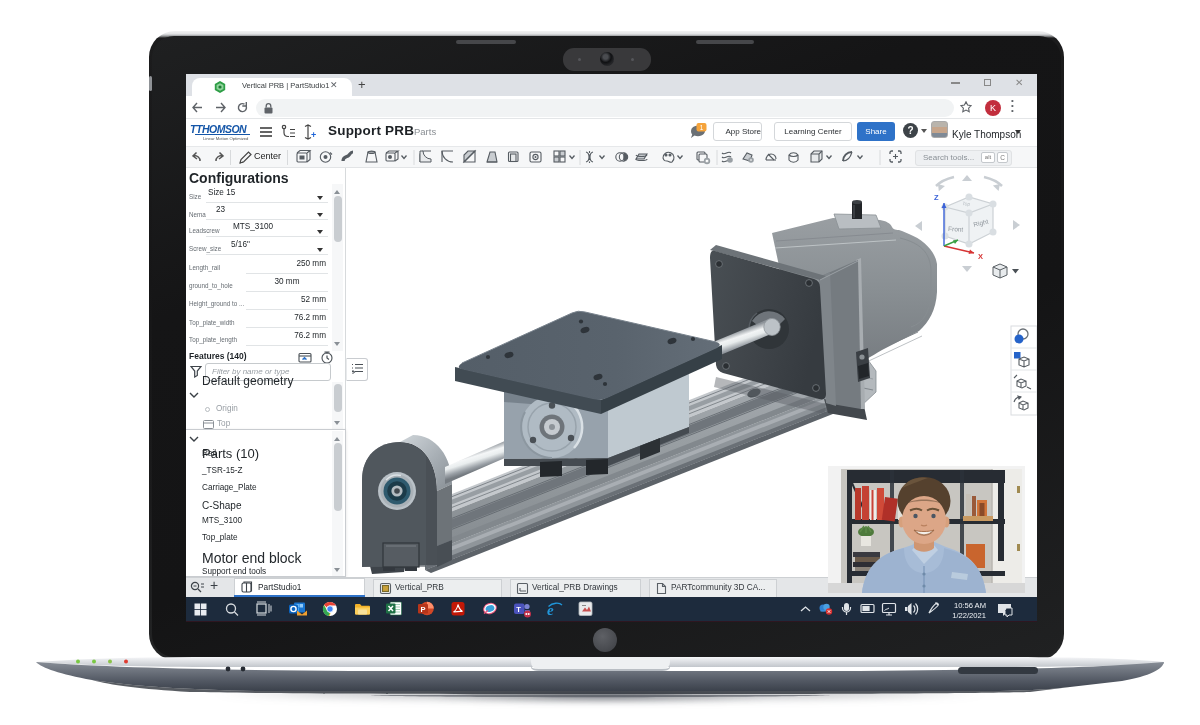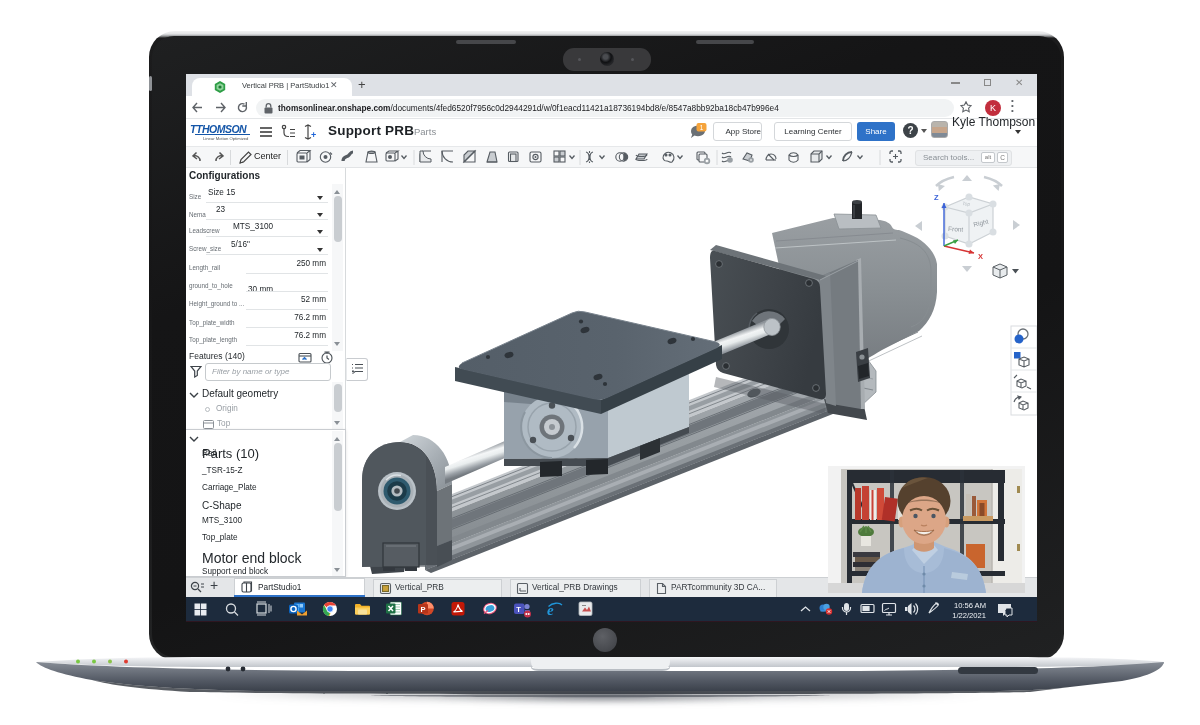--- a/index.html
+++ b/index.html
@@ -44,21 +44,20 @@
  <svg class="s" style="left:4px;top:26px" width="64" height="15" viewBox="0 0 64 15" fill="none" stroke="#5f6368" stroke-width="1.4">
       <path d="M12 7.5H3M7 3L3 7.5L7 12"></path>
       <path d="M26 7.5h9M31 3l4 4.5L31 12"></path>
       <path d="M54.5 4.2a4 4 0 1 0 1.6 1.8M56.3 2v4h-4"></path>
     </svg>
  <div class="s" style="left:70px;top:24.5px;width:698px;height:18px;border-radius:9px;background:#f1f3f4"></div>
  <svg class="s" style="left:78px;top:28.5px" width="9" height="11" viewBox="0 0 9 11">
       <rect x="0.5" y="4.5" width="8" height="6" rx="1" fill="#5f6368"></rect>
       <path d="M2.2 4.5V3a2.3 2.3 0 0 1 4.6 0v1.5" fill="none" stroke="#5f6368" stroke-width="1.3"></path>
     </svg>
- <div class="s" style="left:92px;top:27px;width:660px;height:14px;font-size:8.3px;line-height:14px;color:#202124;white-space:nowrap"><b style="font-weight:bold">thomsonlinear.onshape.com</b>/documents/4fed6520f7956c0d2944291d/w/0f1eacd11421a18736194bd8/e/8547a8bb92ba18cb47b996e4</div>
  <svg class="s" style="left:774px;top:27px" width="12" height="12" viewBox="0 0 12 12">
       <path d="M6 0.8l1.6 3.3 3.6.5-2.6 2.5.6 3.6L6 9l-3.2 1.7.6-3.6L.8 4.6l3.6-.5z" fill="none" stroke="#5f6368" stroke-width="1.1"></path>
     </svg>
  <div class="s" style="left:799px;top:25.5px;width:16px;height:16px;border-radius:50%;background:#c22e3d;color:#fff;font-size:9px;text-align:center;line-height:16px">K</div>
  <div class="s" style="left:825px;top:24px;color:#5f6368;font-size:8px;line-height:5px">•<br>•<br>•</div>
 
  <div class="s" style="left:0;top:45px;width:851px;height:28px;background:#fff;border-bottom:1px solid #e6e8ea"></div>
  <svg class="s" style="left:3px;top:48px" width="66" height="20" viewBox="0 0 66 20">
    <text x="1" y="11" font-family="Liberation Sans" font-size="10.5" font-weight="bold" font-style="italic" fill="#1556a8" letter-spacing="-0.5">T</text>
    <text x="7" y="11" font-family="Liberation Sans" font-size="10.5" font-weight="bold" font-style="italic" fill="#1556a8" letter-spacing="-0.5">THOMSON</text>
@@ -83,21 +82,21 @@
       <path d="M3 6a7 5.5 0 0 1 14 0 7 5.5 0 0 1 -10.5 4.5l-3.5 2.5 1.2-3.4A5.5 5.5 0 0 1 3 6z" fill="#6a7075" transform="translate(0,2)"></path>
       <rect x="8.5" y="0" width="10" height="8.5" rx="2" fill="#f5a33b"></rect>
       <text x="11.7" y="6.8" font-size="6.5" fill="#fff">1</text>
     </svg>
  <div class="s" style="left:527px;top:47.5px;width:49px;height:19px;border:1px solid #d4d7da;border-radius:3px;background:#fff;font-size:8px;line-height:17px;text-align:right;color:#2b2f33">App Store</div>
  <div class="s" style="left:588px;top:47.5px;width:78px;height:19px;border:1px solid #d4d7da;border-radius:3px;background:#fff;font-size:8px;line-height:17px;text-align:center;color:#2b2f33">Learning Center</div>
  <div class="s" style="left:671px;top:47.5px;width:38px;height:19px;border-radius:3px;background:#2e72c8;font-size:8px;line-height:19px;text-align:center;color:#fff">Share</div>
  <div class="s" style="left:717px;top:49px;width:15px;height:15px;border-radius:50%;background:#3d4348;color:#fff;font-size:10px;font-weight:bold;text-align:center;line-height:15px">?</div>
  <div class="s" style="left:735px;top:55px;width:0;height:0;border:3px solid transparent;border-top:4px solid #555"></div>
  <div class="s" style="left:745px;top:47px;width:17px;height:17px;border-radius:3px;background:linear-gradient(180deg,#b9b4ac 0 30%,#c6a58b 30% 70%,#7f8a96 70%);border:1px solid #aaa"></div>
- <div class="s" style="left:766px;top:41px;font-size:12px;color:#23272b">Kyle Thompson</div>
+ <div class="s" style="left:766px;top:55px;font-size:10px;color:#23272b">Kyle Thompson</div>
  <div class="s" style="left:829px;top:56px;width:0;height:0;border:3.5px solid transparent;border-top:4.5px solid #333"></div>
 
  <div class="s" style="left:0;top:73px;width:851px;height:21px;background:#f6f7f8;border-bottom:1px solid #e2e4e6"></div>
  <svg class="s" style="left:4px;top:75px" width="36" height="16" viewBox="0 0 36 16" fill="none" stroke="#555" stroke-width="1.5">
       <path d="M10 12 A6 5 0 0 0 3.5 6.5 M6.5 3.5 L3 7 L7 10"></path>
       <path d="M26 12 A6 5 0 0 1 32.5 6.5 M29.5 3.5 L33 7 L29 10"></path>
     </svg>
  <div class="s" style="left:44px;top:76px;width:1px;height:15px;background:#d8dadc"></div>
  <svg class="s" style="left:52px;top:75.5px" width="14" height="15" viewBox="0 0 14 15">
       <path d="M2 13l1-3.5 7.5-7.5 2.5 2.5-7.5 7.5z" fill="none" stroke="#444" stroke-width="1.2"></path>
@@ -222,73 +221,73 @@
       <path d="M228 3v15" stroke="#d8dadc" stroke-width="1"></path>
       <path d="M394 3v15" stroke="#d8dadc" stroke-width="1"></path>
       <path d="M531 3v15" stroke="#d8dadc" stroke-width="1"></path>
       <path d="M694 3v15" stroke="#d8dadc" stroke-width="1"></path>
     </svg>
  <div class="s" style="left:729px;top:75.5px;width:97px;height:16px;background:#eef0f2;border:1px solid #e0e2e4;border-radius:3px;font-size:8px;line-height:14px;color:#8a9096;padding-left:7px">Search tools...</div>
  <div class="s" style="left:795px;top:78px;width:14px;height:11px;border:1px solid #c4c8cc;border-radius:2px;background:#fff;font-size:6px;line-height:9px;text-align:center;color:#777">alt</div>
  <div class="s" style="left:811px;top:78px;width:11px;height:11px;border:1px solid #c4c8cc;border-radius:2px;background:#fff;font-size:6.5px;line-height:9px;text-align:center;color:#777">C</div>
 
  <div class="s" style="left:0;top:94px;width:160px;height:409px;background:#fff;border-right:1px solid #d7dadc"></div>
- <div class="s" style="left:3px;top:96px;font-size:10px;font-weight:bold;color:#1f2428">Configurations</div>
+ <div class="s" style="left:3px;top:96px;font-size:14px;font-weight:bold;color:#1f2428">Configurations</div>
 <div class="s" style="left:3px;top:119px;font-size:6.3px;color:#666c72">Size</div>
 <div class="s" style="left:22px;top:114px;font-size:8.2px;color:#1d2226">Size 15</div>
 <div class="s" style="left:131px;top:122px;width:0;height:0;border:3.5px solid transparent;border-top:4.5px solid #333"></div>
 <div class="s" style="left:20px;top:128px;width:122px;height:1px;background:#e1e4e6"></div>
 <div class="s" style="left:3px;top:137px;font-size:6.3px;color:#666c72">Nema</div>
 <div class="s" style="left:30px;top:131px;font-size:8.2px;color:#1d2226">23</div>
 <div class="s" style="left:131px;top:139px;width:0;height:0;border:3.5px solid transparent;border-top:4.5px solid #333"></div>
 <div class="s" style="left:20px;top:145px;width:122px;height:1px;background:#e1e4e6"></div>
 <div class="s" style="left:3px;top:153px;font-size:6.3px;color:#666c72">Leadscrew</div>
 <div class="s" style="left:47px;top:148px;font-size:8.2px;color:#1d2226">MTS_3100</div>
 <div class="s" style="left:131px;top:156px;width:0;height:0;border:3.5px solid transparent;border-top:4.5px solid #333"></div>
 <div class="s" style="left:20px;top:162px;width:122px;height:1px;background:#e1e4e6"></div>
 <div class="s" style="left:3px;top:171px;font-size:6.3px;color:#666c72">Screw_size</div>
 <div class="s" style="left:45px;top:166px;font-size:8.2px;color:#1d2226">5/16"</div>
 <div class="s" style="left:131px;top:174px;width:0;height:0;border:3.5px solid transparent;border-top:4.5px solid #333"></div>
 <div class="s" style="left:20px;top:180px;width:122px;height:1px;background:#e1e4e6"></div>
 <div class="s" style="left:3px;top:190px;font-size:6.3px;color:#666c72">Length_rail</div>
 <div class="s" style="left:62px;top:185px;width:78px;text-align:right;font-size:8.2px;color:#1d2226">250 mm</div>
 <div class="s" style="left:60px;top:199px;width:82px;height:1px;background:#e1e4e6"></div>
 <div class="s" style="left:3px;top:208px;font-size:6.3px;color:#666c72">ground_to_hole</div>
-<div class="s" style="left:62px;top:211px;width:78px;text-align:left;font-size:8.2px;color:#1d2226">30 mm</div>
+<div class="s" style="left:62px;top:203px;width:78px;text-align:center;font-size:8.2px;color:#1d2226">30 mm</div>
 <div class="s" style="left:60px;top:217px;width:82px;height:1px;background:#e1e4e6"></div>
 <div class="s" style="left:3px;top:226px;font-size:6.3px;color:#666c72">Height_ground to ...</div>
 <div class="s" style="left:62px;top:221px;width:78px;text-align:right;font-size:8.2px;color:#1d2226">52 mm</div>
 <div class="s" style="left:60px;top:235px;width:82px;height:1px;background:#e1e4e6"></div>
 <div class="s" style="left:3px;top:245px;font-size:6.3px;color:#666c72">Top_plate_width</div>
 <div class="s" style="left:62px;top:239px;width:78px;text-align:right;font-size:8.2px;color:#1d2226">76.2 mm</div>
 <div class="s" style="left:60px;top:253px;width:82px;height:1px;background:#e1e4e6"></div>
 <div class="s" style="left:3px;top:262px;font-size:6.3px;color:#666c72">Top_plate_length</div>
 <div class="s" style="left:62px;top:257px;width:78px;text-align:right;font-size:8.2px;color:#1d2226">76.2 mm</div>
 <div class="s" style="left:60px;top:271px;width:82px;height:1px;background:#e1e4e6"></div>
 
  <div class="s" style="left:146px;top:110px;width:11px;height:167px;background:#f6f7f8"></div>
  <div class="s" style="left:148px;top:113px;width:0;height:0;border:3.5px solid transparent;border-bottom:4.5px solid #8a9096"></div>
  <div class="s" style="left:147.5px;top:122px;width:8px;height:46px;background:#c9cdd1;border-radius:4px"></div>
  <div class="s" style="left:148px;top:268px;width:0;height:0;border:3.5px solid transparent;border-top:4.5px solid #8a9096"></div>
- <div class="s" style="left:3px;top:277px;font-size:8.5px;font-weight:normal;color:#1f2428">Features (140)</div>
+ <div class="s" style="left:3px;top:277px;font-size:8.5px;font-weight:bold;color:#1f2428">Features (140)</div>
  <svg class="s" style="left:112px;top:277px" width="40" height="13" viewBox="0 0 40 13" fill="none" stroke="#4a5056" stroke-width="1.1">
       <rect x="1" y="2.5" width="12" height="8.5" rx="1"></rect>
       <path d="M1 5h12"></path>
       <path d="M4.5 8.5l2-2 2 2" fill="#2e72c8" stroke="#2e72c8"></path>
       <circle cx="29" cy="7" r="5"></circle>
       <path d="M29 4.5V7l2 1.5M26.5 1.2h5M29 1.2v1.6" stroke-width="1.2"></path>
     </svg>
  <svg class="s" style="left:4px;top:291px" width="12" height="13" viewBox="0 0 12 13" fill="none" stroke="#3e444a" stroke-width="1.2">
       <path d="M1 1.5h10L7.3 6v4.5L4.7 12V6z"></path>
     </svg>
  <div class="s" style="left:19px;top:289px;width:126px;height:18px;border:1px solid #c6cacd;border-radius:3px;background:#fff;font-size:8px;font-style:italic;line-height:16px;color:#9aa0a6;padding-left:6px">Filter by name or type</div>
  <svg class="s" style="left:3px;top:317px" width="10" height="8" viewBox="0 0 10 8">
       <path d="M1 2l4 4 4-4" fill="none" stroke="#3a4046" stroke-width="1.4"></path>
     </svg>
- <div class="s" style="left:16px;top:314px;font-size:10px;color:#23282c">Default geometry</div>
+ <div class="s" style="left:16px;top:300px;font-size:12px;color:#23282c">Default geometry</div>
  <div class="s" style="left:19px;top:333px;width:5px;height:5px;border:1.3px solid #b7bcc0;border-radius:50%"></div>
  <div class="s" style="left:30px;top:330px;font-size:8.2px;color:#989ea4">Origin</div>
  <svg class="s" style="left:17px;top:346px" width="11" height="9" viewBox="0 0 11 9" fill="none" stroke="#8a9096" stroke-width="1">
       <rect x="0.5" y="0.5" width="10" height="8" rx="1"></rect>
       <path d="M0.5 3h10"></path>
     </svg>
  <div class="s" style="left:31px;top:345px;font-size:8.2px;color:#989ea4">Top</div>
  <div class="s" style="left:146px;top:308px;width:11px;height:47px;background:#f6f7f8"></div>
  <div class="s" style="left:147.5px;top:310px;width:8px;height:28px;background:#c9cdd1;border-radius:4px"></div>
  <div class="s" style="left:148px;top:347px;width:0;height:0;border:3.5px solid transparent;border-top:4.5px solid #8a9096"></div>
@@ -298,21 +297,21 @@
       <path d="M1 2l4 4 4-4" fill="none" stroke="#3a4046" stroke-width="1.4"></path>
     </svg>
  <div class="s" style="left:16px;top:372px;font-size:13px;color:#1f2428">Parts (10)</div>
 <div class="s" style="left:16px;top:375px;font-size:8.2px;color:#23282c">Rail</div>
 <div class="s" style="left:16px;top:392px;font-size:8.2px;color:#23282c">_TSR-15-Z</div>
 <div class="s" style="left:16px;top:409px;font-size:8.2px;color:#23282c">Carriage_Plate</div>
 <div class="s" style="left:16px;top:426px;font-size:10px;color:#23282c">C-Shape</div>
 <div class="s" style="left:16px;top:442px;font-size:8.2px;color:#23282c">MTS_3100</div>
 <div class="s" style="left:16px;top:459px;font-size:8.2px;color:#23282c">Top_plate</div>
 <div class="s" style="left:16px;top:476px;font-size:14px;color:#23282c">Motor end block</div>
-<div class="s" style="left:16px;top:493px;font-size:8.2px;color:#23282c">Support end block</div>
+<div class="s" style="left:16px;top:493px;font-size:8.2px;color:#23282c">Support end tools</div>
 
  <div class="s" style="left:146px;top:357px;width:11px;height:145px;background:#f6f7f8"></div>
  <div class="s" style="left:148px;top:360px;width:0;height:0;border:3.5px solid transparent;border-bottom:4.5px solid #8a9096"></div>
  <div class="s" style="left:147.5px;top:369px;width:8px;height:68px;background:#c9cdd1;border-radius:4px"></div>
  <div class="s" style="left:148px;top:494px;width:0;height:0;border:3.5px solid transparent;border-top:4.5px solid #8a9096"></div>
 
  <div class="s" style="left:160px;top:284px;width:22px;height:23px;background:#fff;border:1px solid #c9ccd0;border-left:1px solid #e8eaec;border-radius:0 3px 3px 0"></div>
  <svg class="s" style="left:165px;top:289px" width="13" height="12" viewBox="0 0 13 12" fill="none" stroke="#4a5056" stroke-width="1.1">
       <path d="M4 1.5h8M4 5h8M4 8.5h8M1 1.5h1M1 5h1M1 8.5h1"></path>
       <path d="M1.5 10.5l2-1.5-2-1.5"></path>

